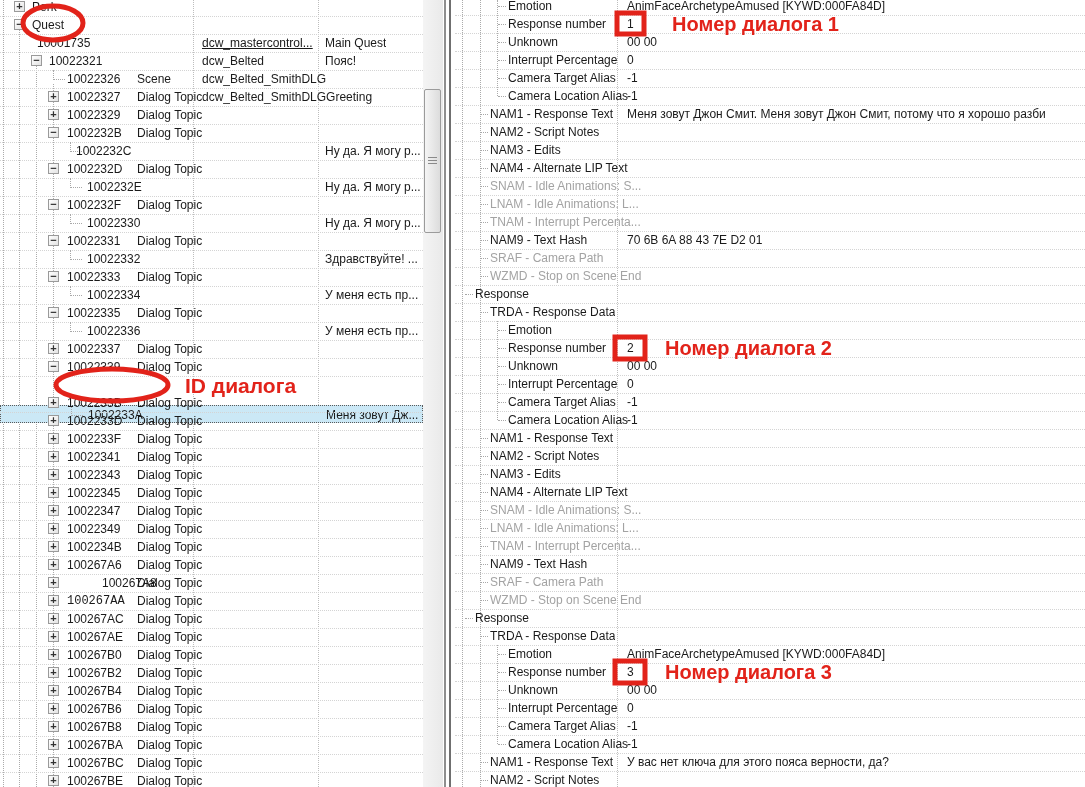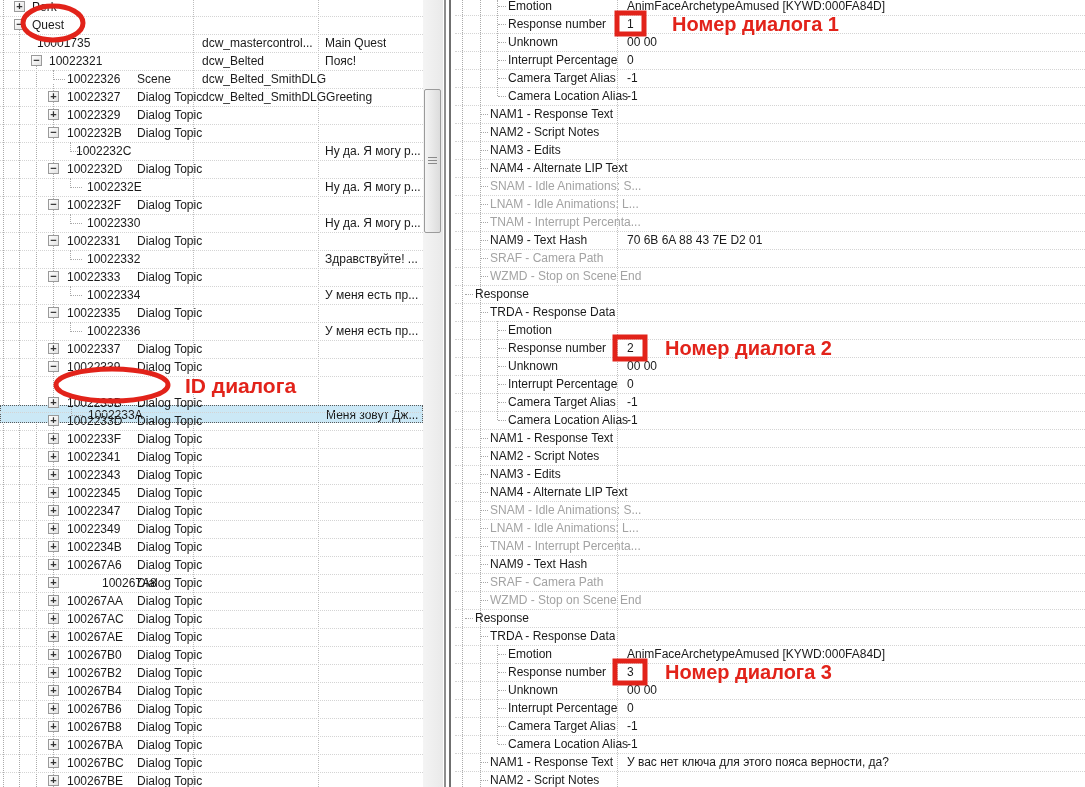--- a/index.html
+++ b/index.html
@@ -53,21 +53,21 @@
         <div class="trow" style="top: -2px;">
           <span class="exp" style="left: 14px;">+</span>
           <span class="cell" style="left: 32px;">Perk</span>
         </div>
         <div class="trow" style="top: 16px;">
           <span class="exp" style="left: 14px;">−</span>
           <span class="cell" style="left: 32px;">Quest</span>
         </div>
         <div class="trow" style="top: 34px;">
           <span class="cell" style="left: 37px;">10001735</span>
-          <span class="cell" style="left: 202px;">dcw_mastercontrol...</span>
+          <span class="cell" style="left: 202px; text-decoration: underline;">dcw_mastercontrol...</span>
           <span class="cell" style="left: 325px;">Main Quest</span>
         </div>
         <div class="trow" style="top: 52px;">
           <span class="exp" style="left: 31px;">−</span>
           <span class="cell" style="left: 49px;">10022321</span>
           <span class="cell" style="left: 202px;">dcw_Belted</span>
           <span class="cell" style="left: 325px;">Пояс!</span>
         </div>
         <div class="trow" style="top: 70px;">
           <span class="lstub" style="left: 53px; width: 11px;"></span>
@@ -211,21 +211,21 @@
           <span class="cell" style="left: 67px;">100267A6</span>
           <span class="cell" style="left: 137px;">Dialog Topic</span>
         </div>
         <div class="trow" style="top: 574px;">
           <span class="exp" style="left: 48px;">+</span>
           <span class="cell" style="left: 67px; margin-left: 35px;">100267A8</span>
           <span class="cell" style="left: 137px;">Dialog Topic</span>
         </div>
         <div class="trow" style="top: 592px;">
           <span class="exp" style="left: 48px;">+</span>
-          <span class="cell" style="left: 67px;">100267AA</span>
+          <span class="cell" style="left: 67px; font-family: Liberation Mono, monospace;">100267AA</span>
           <span class="cell" style="left: 137px;">Dialog Topic</span>
         </div>
         <div class="trow" style="top: 610px;">
           <span class="exp" style="left: 48px;">+</span>
           <span class="cell" style="left: 67px;">100267AC</span>
           <span class="cell" style="left: 137px;">Dialog Topic</span>
         </div>
         <div class="trow" style="top: 628px;">
           <span class="exp" style="left: 48px;">+</span>
           <span class="cell" style="left: 67px;">100267AE</span>
@@ -319,20 +319,21 @@
           <span class="cell" style="left: 172px; right: 0px;">-1</span>
         </div>
         <div class="trow" style="top: 87px;">
           <span class="hstub" style="left: 43px; width: 8px;"></span>
           <span class="cell" style="left: 53px;">Camera Location Alias</span>
           <span class="cell" style="left: 172px; right: 0px;">-1</span>
         </div>
         <div class="trow" style="top: 105px;">
           <span class="hstub" style="left: 25px; width: 8px;"></span>
           <span class="cell" style="left: 35px;">NAM1 - Response Text</span>
+          <span class="cell" style="left: 172px; right: 0px;">Меня зовут Джон Смит. Меня зовут Джон Смит, потому что я хорошо разби</span>
         </div>
         <div class="trow" style="top: 123px;">
           <span class="hstub" style="left: 25px; width: 8px;"></span>
           <span class="cell" style="left: 35px;">NAM2 - Script Notes</span>
         </div>
         <div class="trow" style="top: 141px;">
           <span class="hstub" style="left: 25px; width: 8px;"></span>
           <span class="cell" style="left: 35px;">NAM3 - Edits</span>
         </div>
         <div class="trow" style="top: 159px;">

